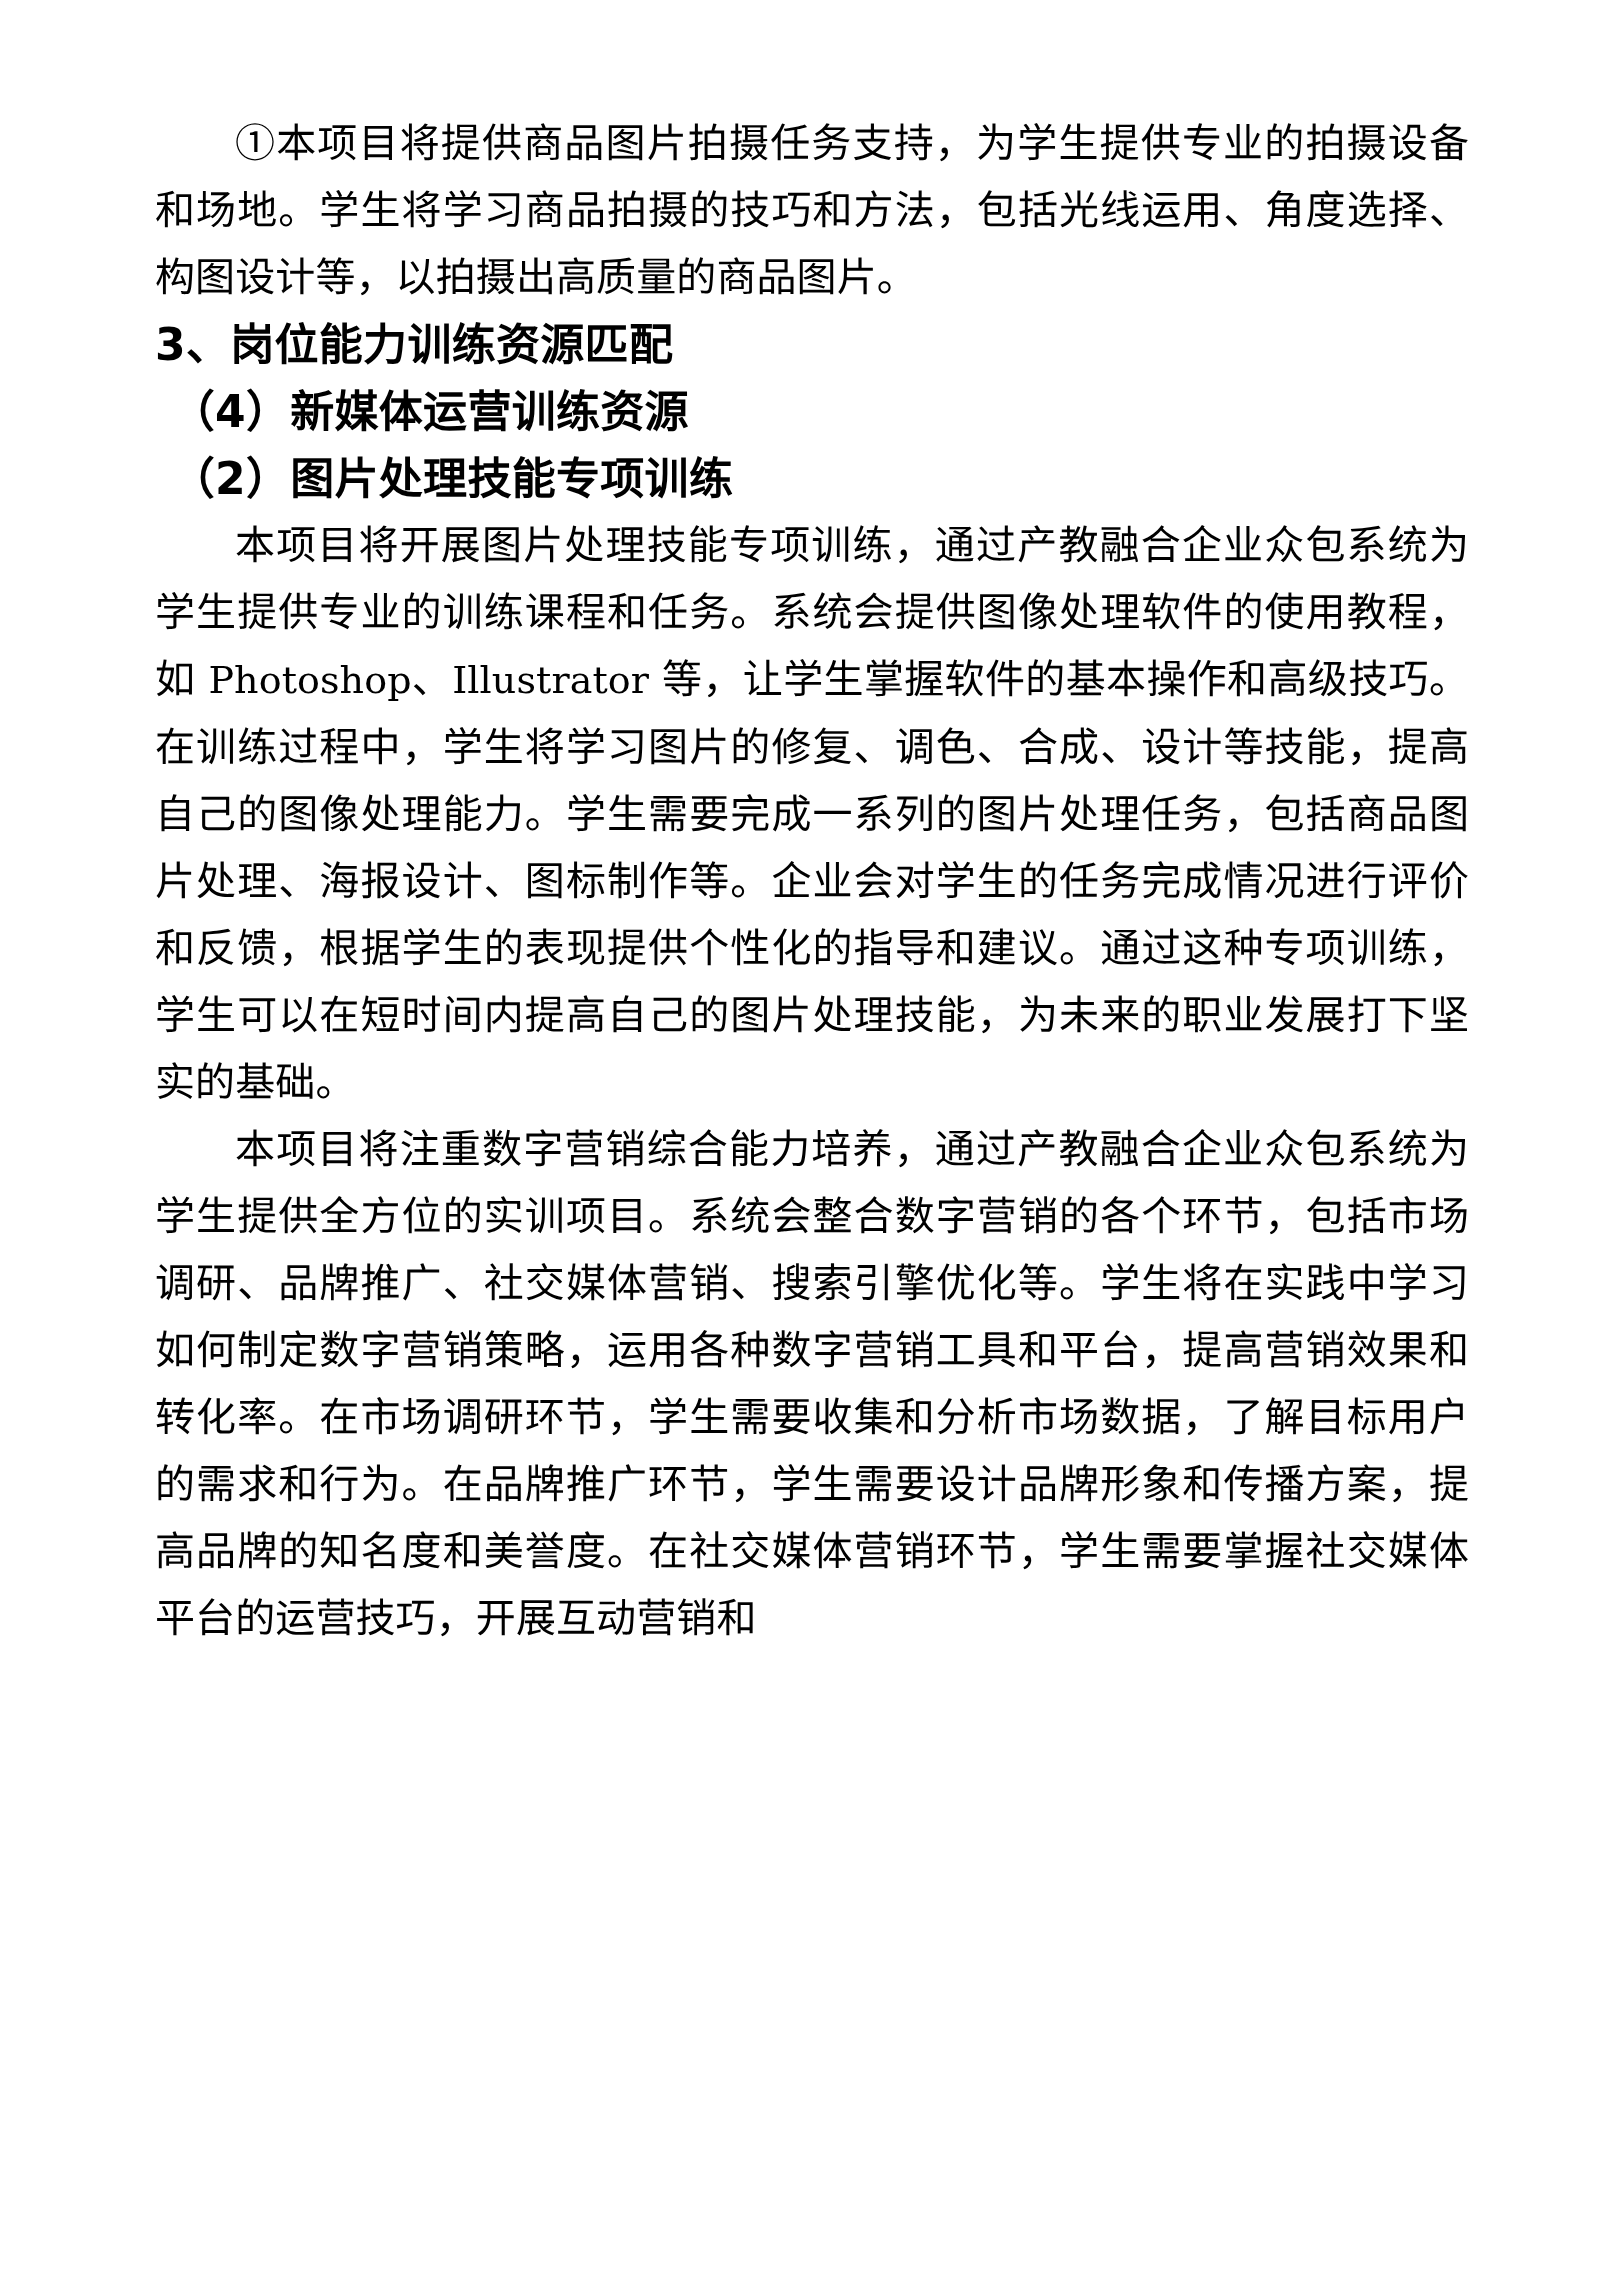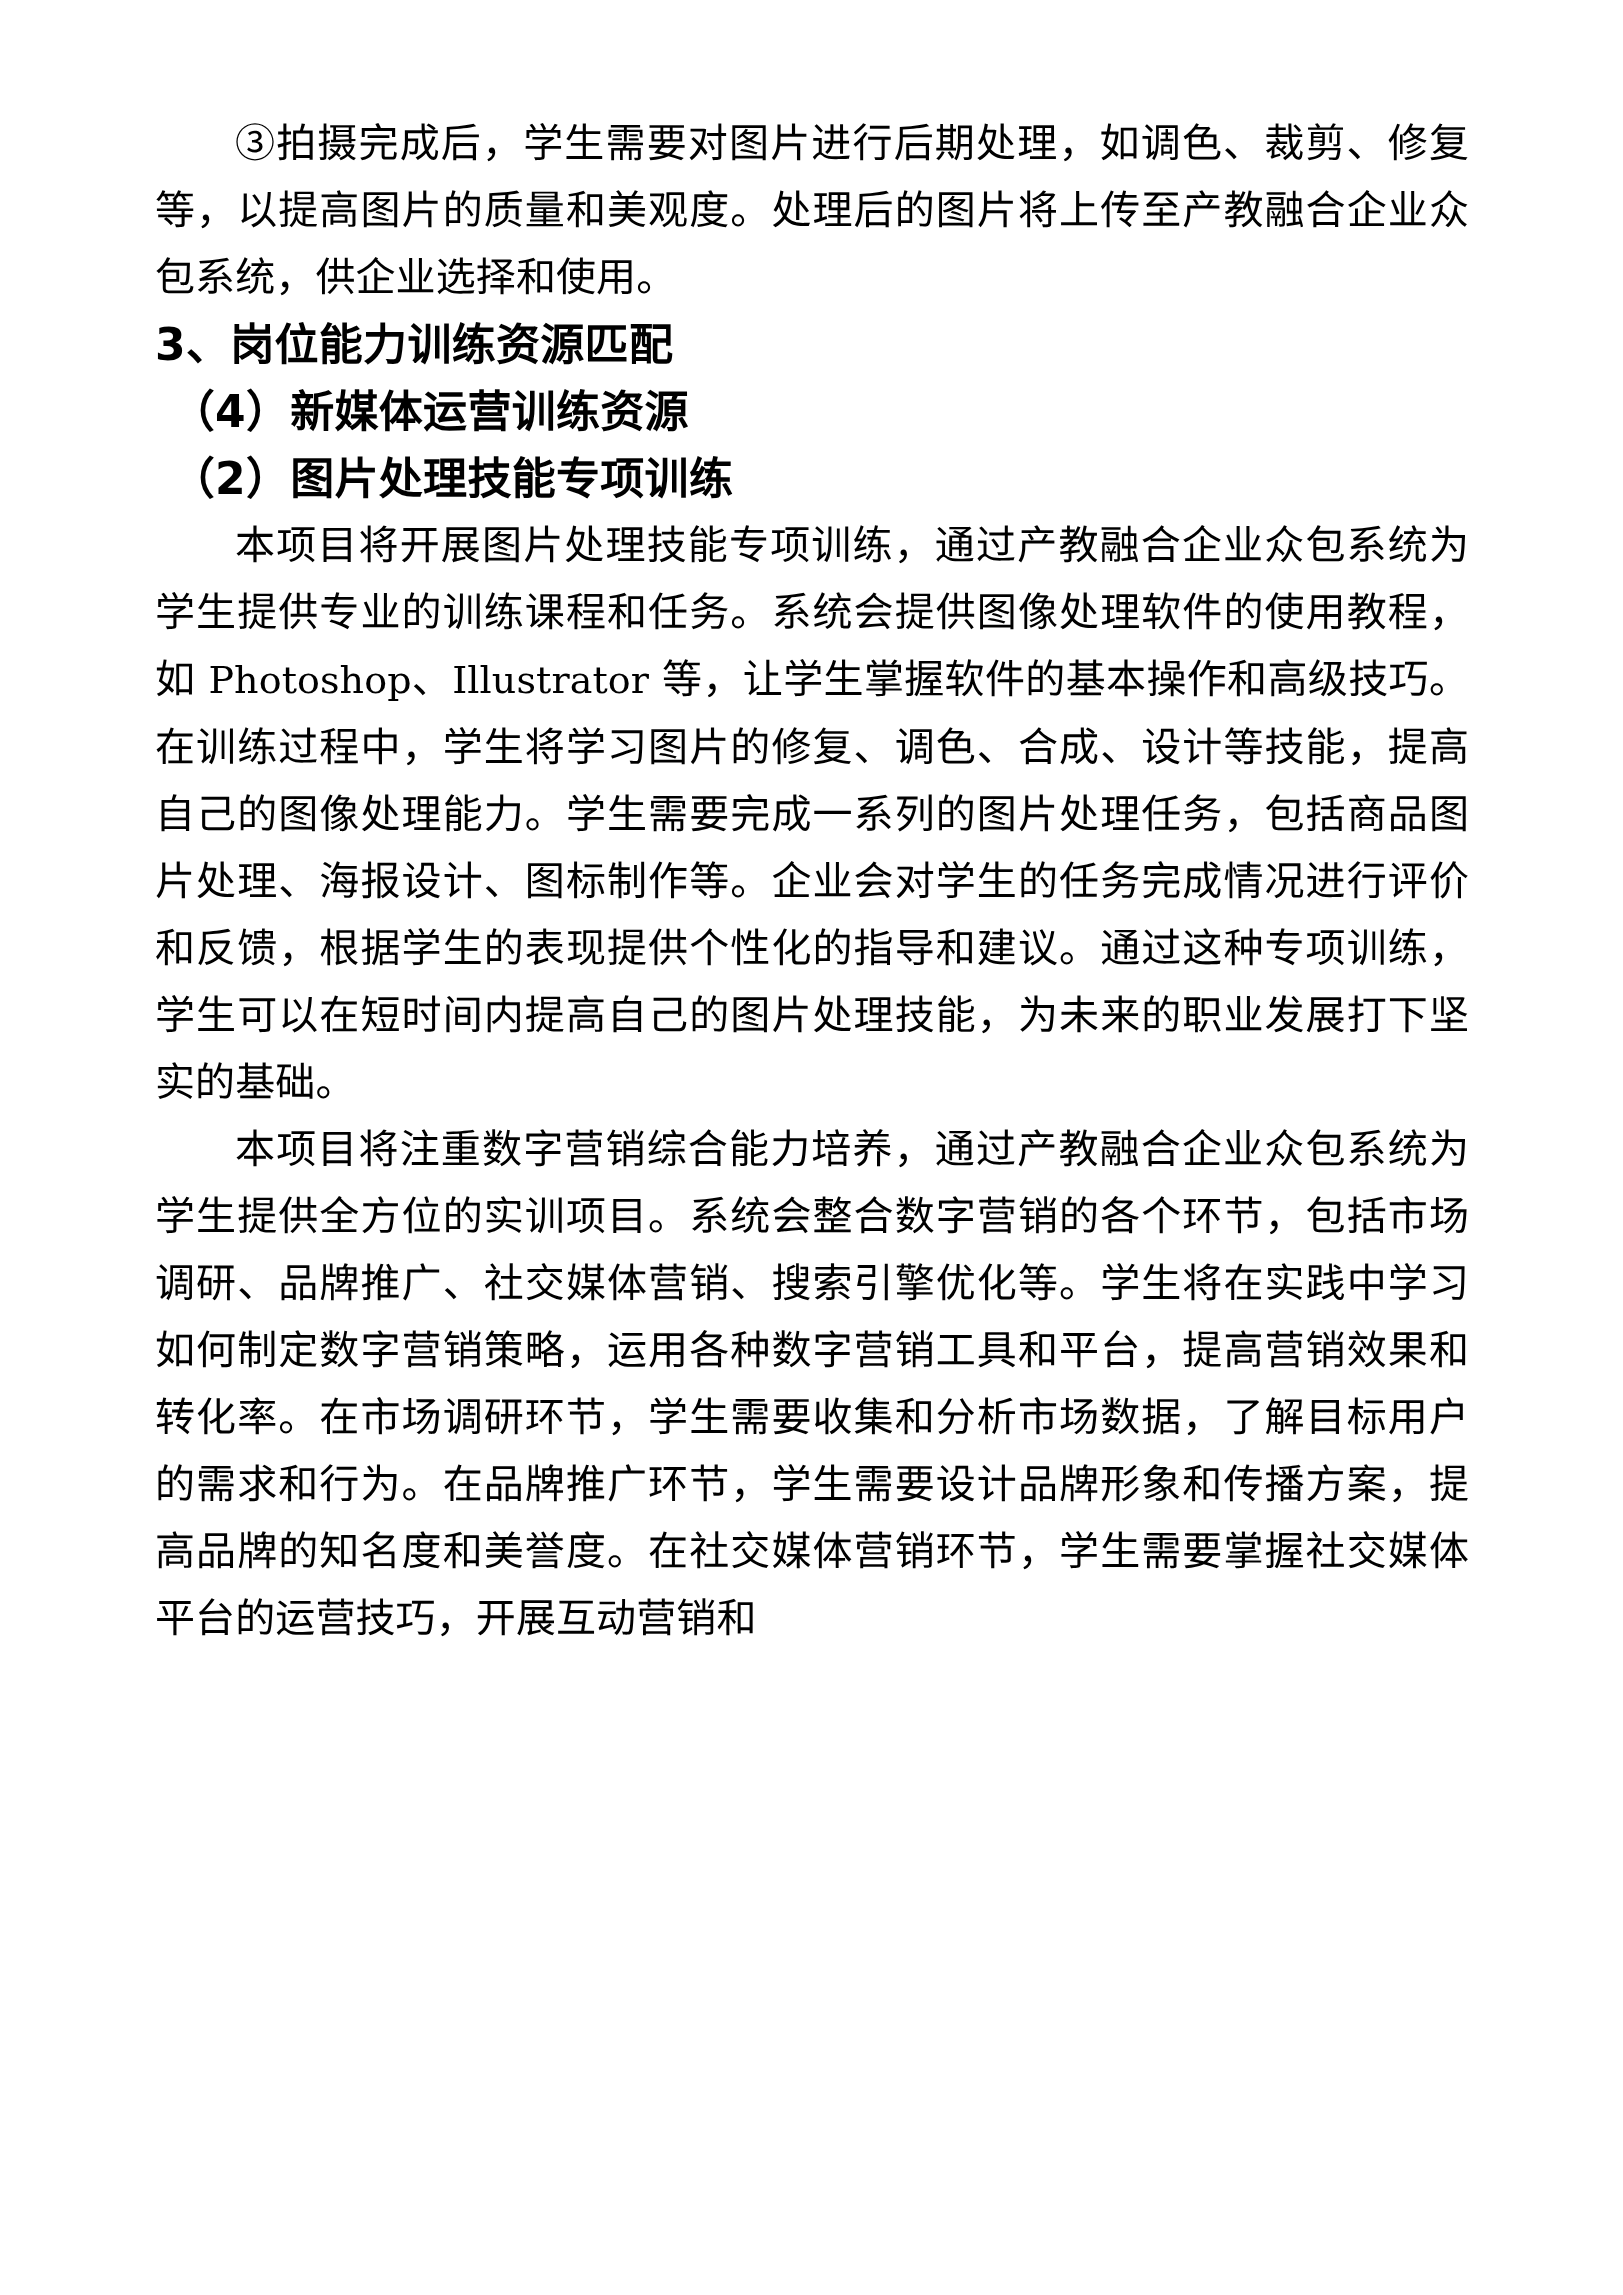--- a/index.html
+++ b/index.html
@@ -74,23 +74,23 @@
     font-family: "DejaVu Serif", "Liberation Serif", serif;
     font-size: 38px;
   }
 </style>
 </head>
 <body>
 
 <div class="page">
   <div class="content">
 
+    <p class="para indent">①本项目将提供商品图片拍摄任务支持，为学生提供专业的拍摄设备和场地。学生将学习商品拍摄的技巧和方法，包括光线运用、角度选择、构图设计等，以拍摄出高质量的商品图片。</p>
 
 
-    <p class="para indent">③拍摄完成后，学生需要对图片进行后期处理，如调色、裁剪、修复等，以提高图片的质量和美观度。处理后的图片将上传至产教融合企业众包系统，供企业选择和使用。</p>
 
     <h2 class="heading lvl-num">3、岗位能力训练资源匹配</h2>
 
     <h3 class="heading lvl-paren">（4）新媒体运营训练资源</h3>
 
 
     <h3 class="heading lvl-paren">（2）图片处理技能专项训练</h3>
 
     <p class="para indent"><span>本项目将开展图片处理技能专项训练，通过产教融合企业众包系统为学生提供专业的训练课程和任务。系统会提供图像处理软件的使用教程，如 </span><span class="latin">Photoshop</span><span>、</span><span class="latin">Illustrator</span><span> 等，让学生掌握软件的基本操作和高级技巧。在训练过程中，学生将学习图片的修复、调色、合成、设计等技能，提高自己的图像处理能力。学生需要完成一系列的图片处理任务，包括商品图片处理、海报设计、图标制作等。企业会对学生的任务完成情况进行评价和反馈，根据学生的表现提供个性化的指导和建议。通过这种专项训练，学生可以在短时间内提高自己的图片处理技能，为未来的职业发展打下坚实的基础。</span></p>
 

